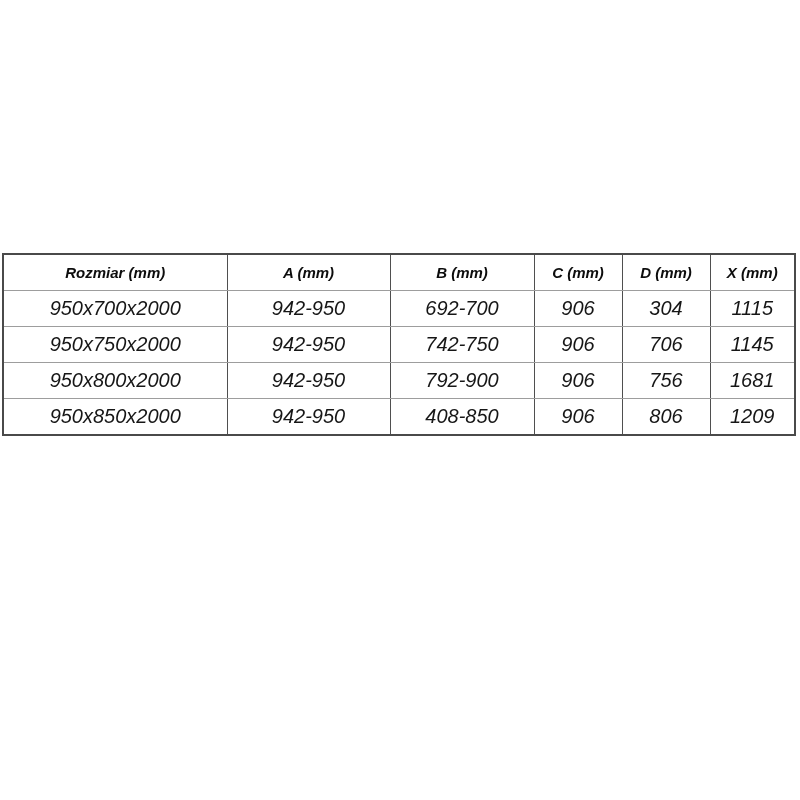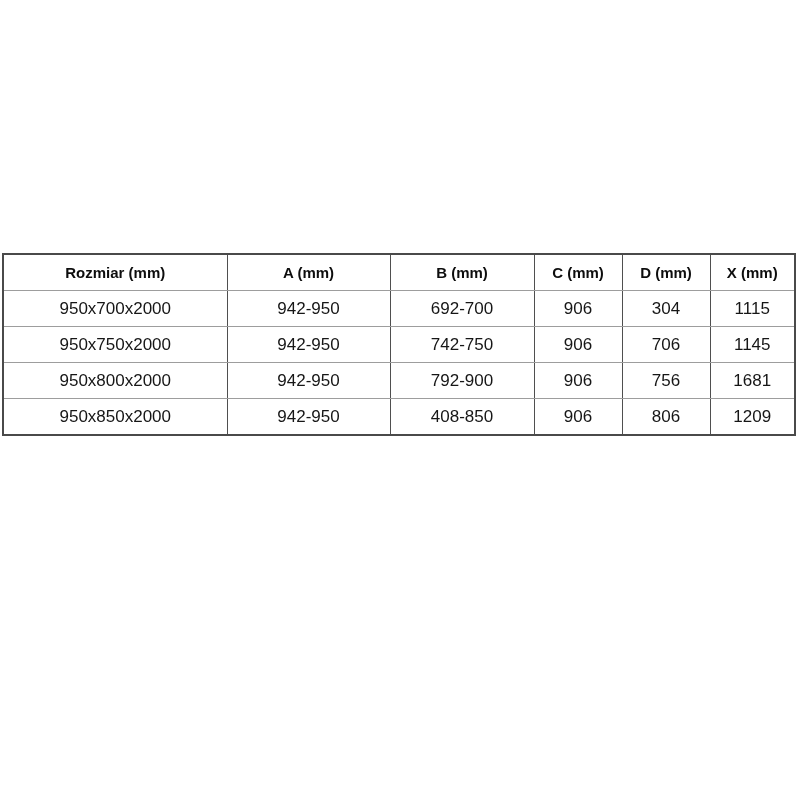--- a/index.html
+++ b/index.html
@@ -21,20 +21,21 @@
   }
   table.size-table {
     position: absolute;
     left: 2px;
     top: 253px;
     width: 792px;
     border-collapse: collapse;
     table-layout: fixed;
     border: 2px solid #4a4a4a;
     background: #a3a3a3;
+    font-style: italic;
   }
   table.size-table th,
   table.size-table td {
     border-style: solid;
     border-width: 1px;
     
     border-color: #9d9d9d #4f4f4f;
     text-align: center;
     vertical-align: middle;
     padding: 0 2px;
@@ -43,21 +44,21 @@
     background: #ffffff;
   }
   table.size-table th {
     height: 35px;
     font-size: 15px;
     font-weight: bold;
     color: #0d0d0d;
   }
   table.size-table td {
     height: 35px;
-    font-size: 17px;
+    font-size: 20px;
     font-weight: normal;
     color: #161616;
   }
   col.c-rozmiar { width: 224px; }
   col.c-a { width: 163px; }
   col.c-b { width: 144px; }
   col.c-c { width: 88px; }
   col.c-d { width: 88px; }
   col.c-x { width: 85px; }
 </style>

